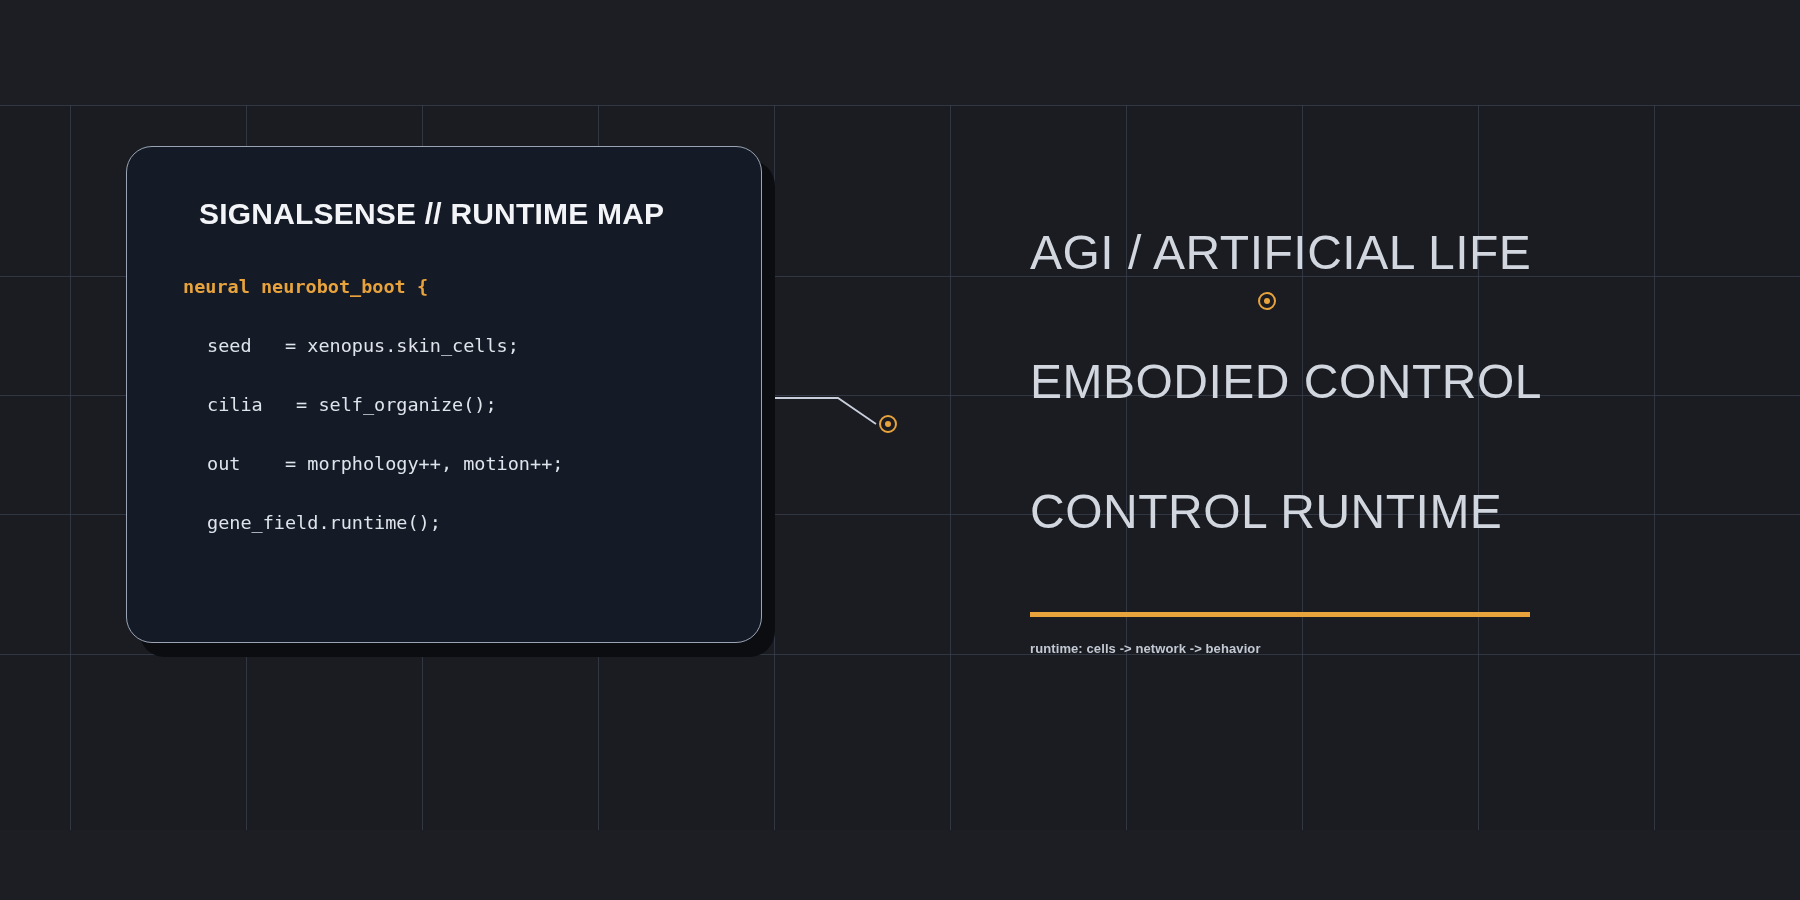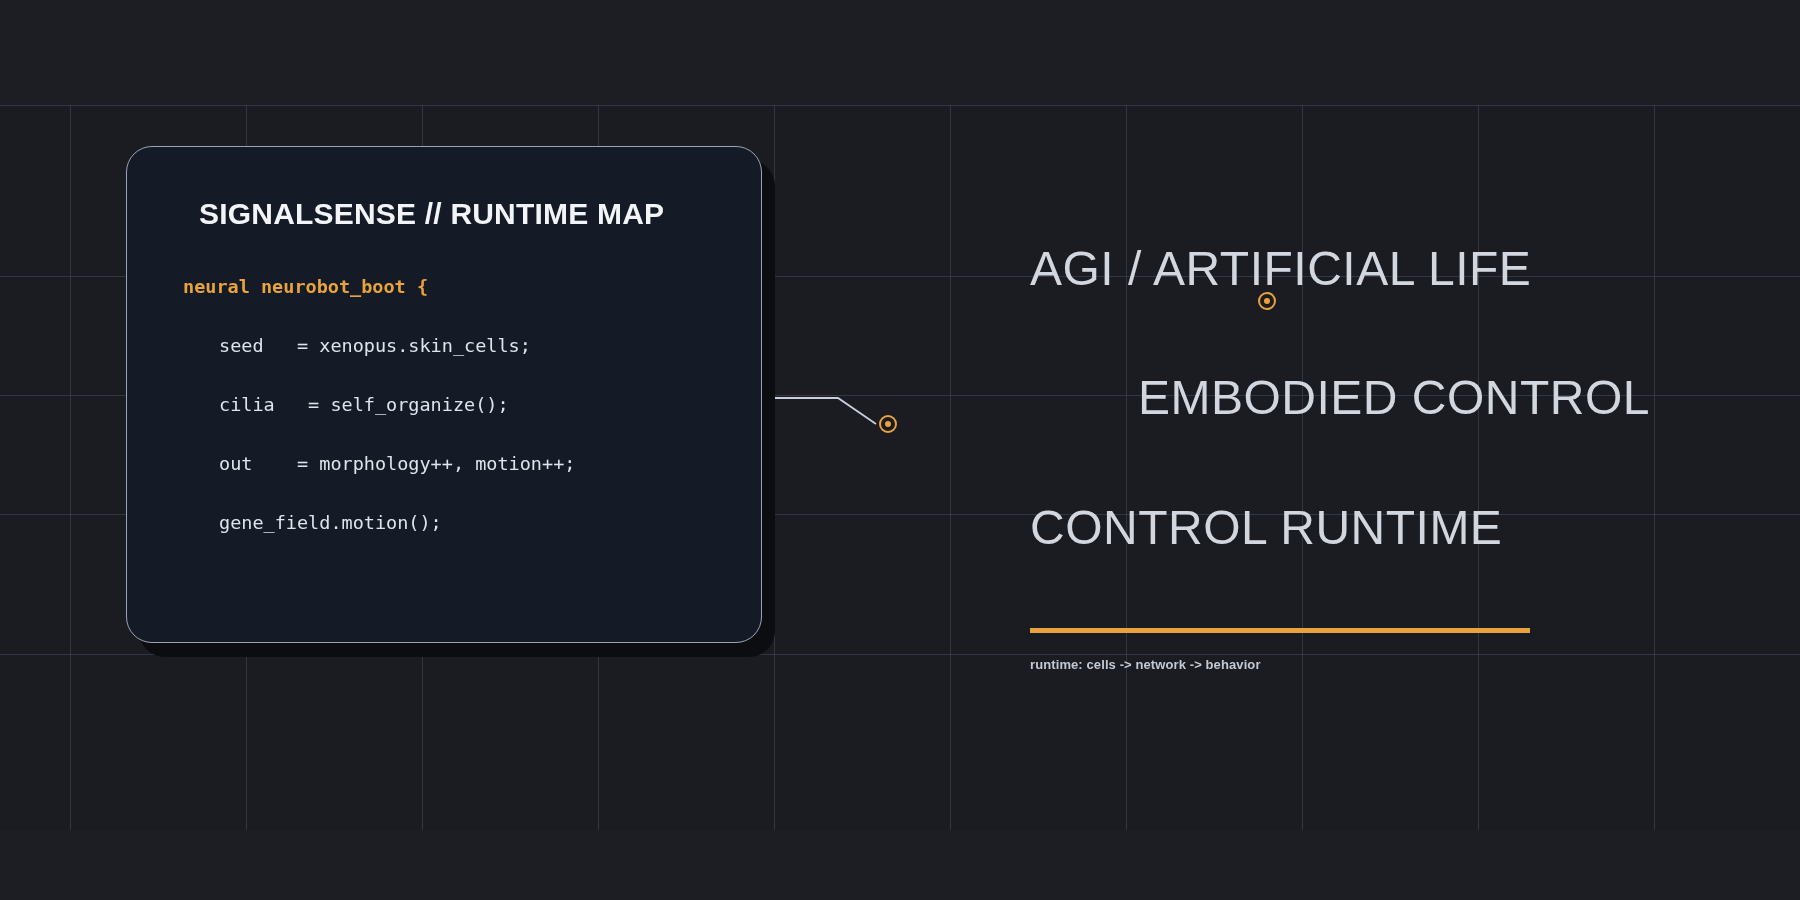--- a/index.html
+++ b/index.html
@@ -85,21 +85,21 @@
   .code-line {
     white-space: pre;
     color: #dfe4ec;
   }
   .code-line.kw {
     color: #e8a33d;
     font-weight: 700;
     margin-left: 0px;
   }
   .code-line.body {
-    margin-left: 36px;
+    margin-left: 24px;
   }
 
   
   #connector-svg {
     position: absolute;
     left: 0; top: 0;
     width: 1800px; height: 900px;
     pointer-events: none;
   }
 
@@ -133,22 +133,22 @@
     width: 620px;
   }
   .headline {
     color: #d2d7df;
     font-size: 48px;
     font-weight: 300;
     letter-spacing: 0.5px;
     white-space: nowrap;
     line-height: 1;
   }
-  #headline-0 { margin-top: 40px; }
-  #headline-1 { margin-top: 81px; text-align: right; }
+  #headline-0 { margin-top: 24px; }
+  #headline-1 { margin-top: 81px; }
   #headline-2 { margin-top: 82px; }
   #gold-rule {
     margin-top: 76px;
     width: 500px;
     height: 5px;
     background: #e8a33d;
   }
   #footer-caption {
     margin-top: 24px;
     color: #c3c9d3;
@@ -190,21 +190,21 @@
     <polyline points="762,398 838,398 876,424" fill="none" stroke="#c8cedb" stroke-width="1.8" stroke-linejoin="miter" stroke-linecap="butt"></polyline>
   </svg>
 
   <div id="code-card">
     <div id="card-title">SIGNALSENSE // RUNTIME MAP</div>
     <div id="code-block">
       <div class="code-line kw">neural neurobot_boot {</div>
       <div class="code-line body">seed   = xenopus.skin_cells;</div>
       <div class="code-line body">cilia   = self_organize();</div>
       <div class="code-line body">out    = morphology++, motion++;</div>
-      <div class="code-line body">gene_field.motion();</div>
+      <div class="code-line body">gene_field.runtime();</div>
     </div>
   </div>
 
   <div class="node-marker" id="node-marker-endpoint"></div>
   <div class="node-marker" id="node-marker-top"></div>
 
   <div id="right-panel">
     <div class="headline" id="headline-0">AGI / ARTIFICIAL LIFE</div>
     <div class="headline" id="headline-1">EMBODIED CONTROL</div>
     <div class="headline" id="headline-2">CONTROL RUNTIME</div>

